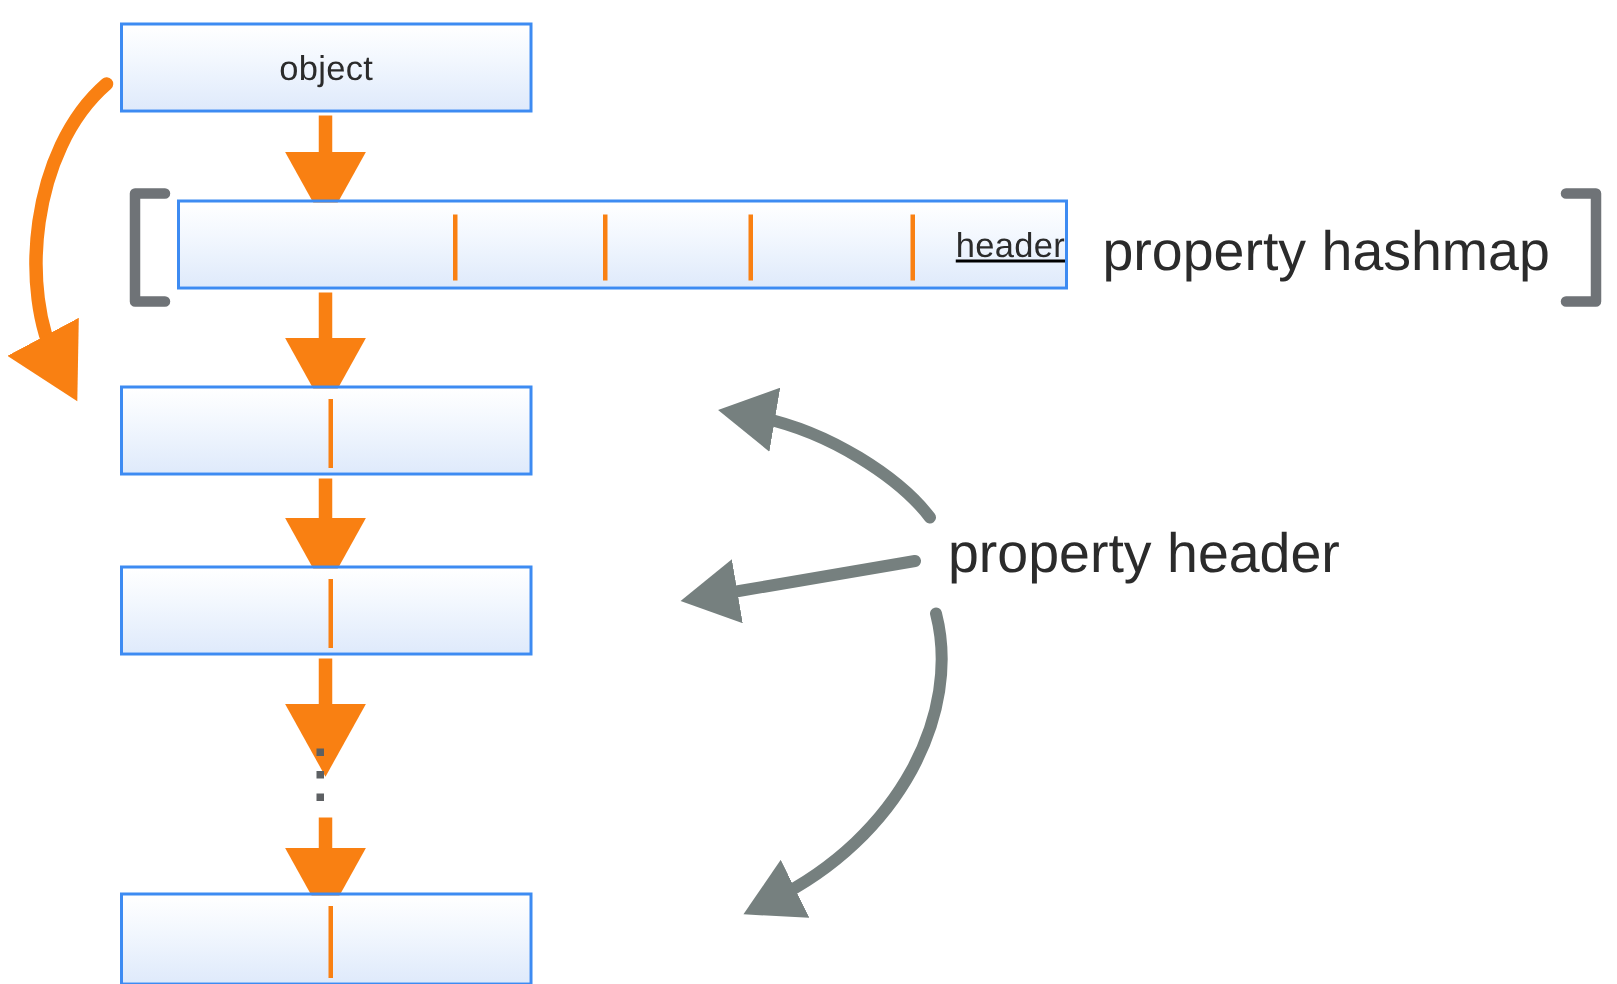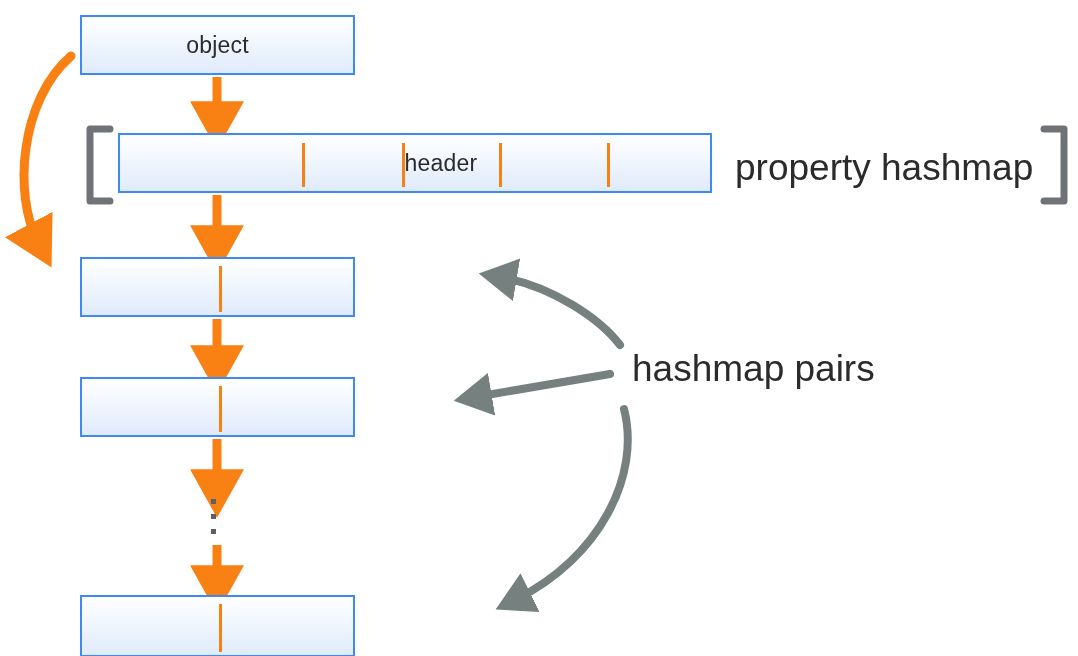--- a/index.html
+++ b/index.html
@@ -40,21 +40,22 @@
     color: #2b2b2b;
     letter-spacing: 0.2px;
     white-space: nowrap;
   }
   #object-box {
     left: 80px; top: 10px; width: 275px; height: 60px;
     justify-content: center;
   }
   #hashmap-box {
     left: 118px; top: 128px; width: 594px; height: 60px;
-    justify-content: center;
+    justify-content: flex-end;
+    text-decoration: underline;
   }
   #hashmap-box .box-label {
     margin-left: 52px;
   }
   #pair-box-1 { left: 80px; top: 252px; width: 275px; height: 60px; }
   #pair-box-2 { left: 80px; top: 372px; width: 275px; height: 60px; }
   #pair-box-3 { left: 80px; top: 590px; width: 275px; height: 62px; }
 
   
   .hm-tick {
@@ -172,15 +173,15 @@
   </div>
 
   <div id="ellipsis-dots">
     <i></i>
     <i></i>
     <i></i>
   </div>
 
   <div class="free-text" id="label-property-hashmap">property hashmap</div>
 
-  <div class="free-text" id="label-property-pairs">hashmap pairs</div>
+  <div class="free-text" id="label-property-pairs">property header</div>
 
 </div>
 
 </body></html>

